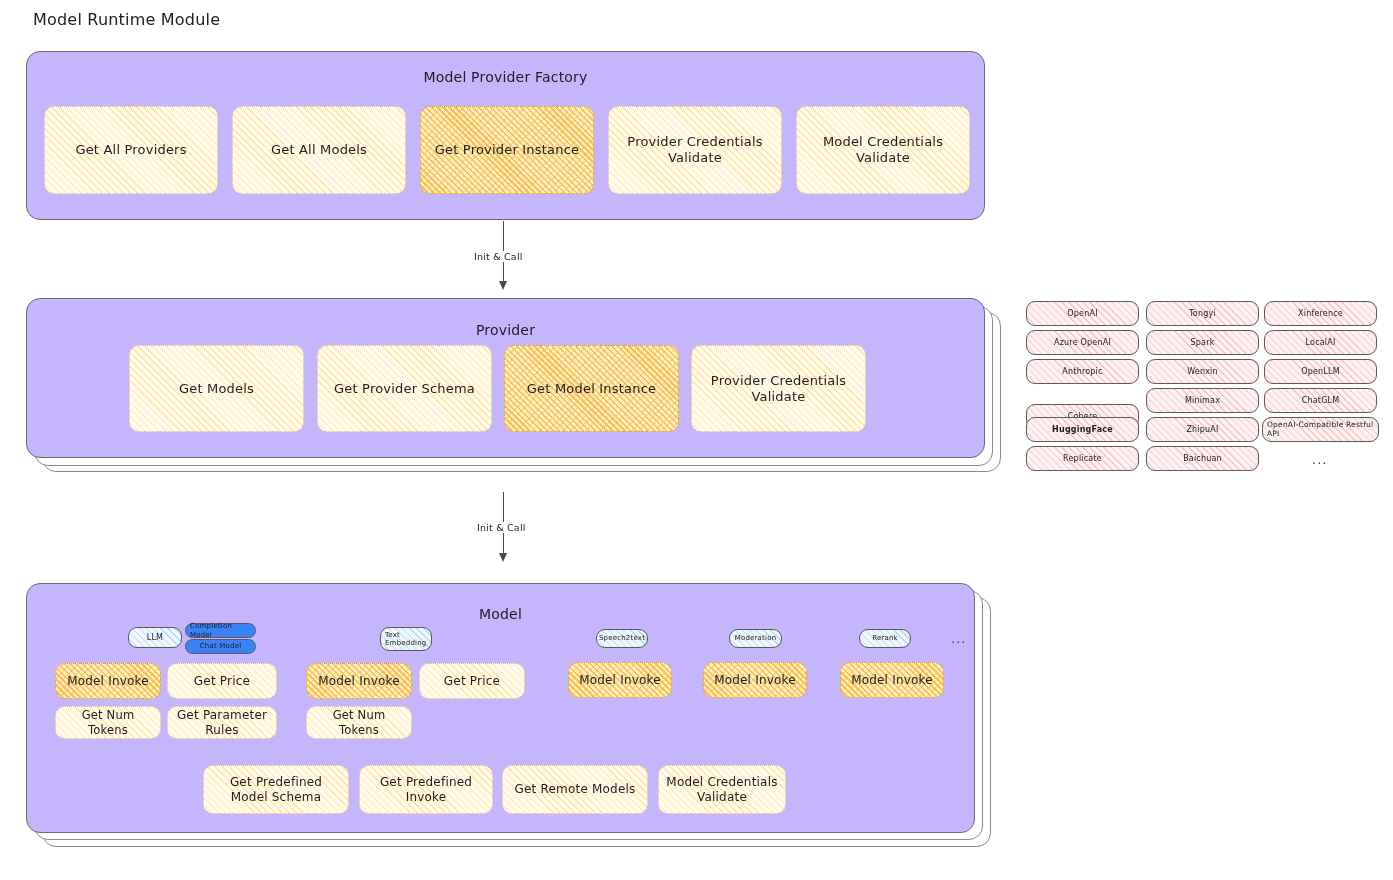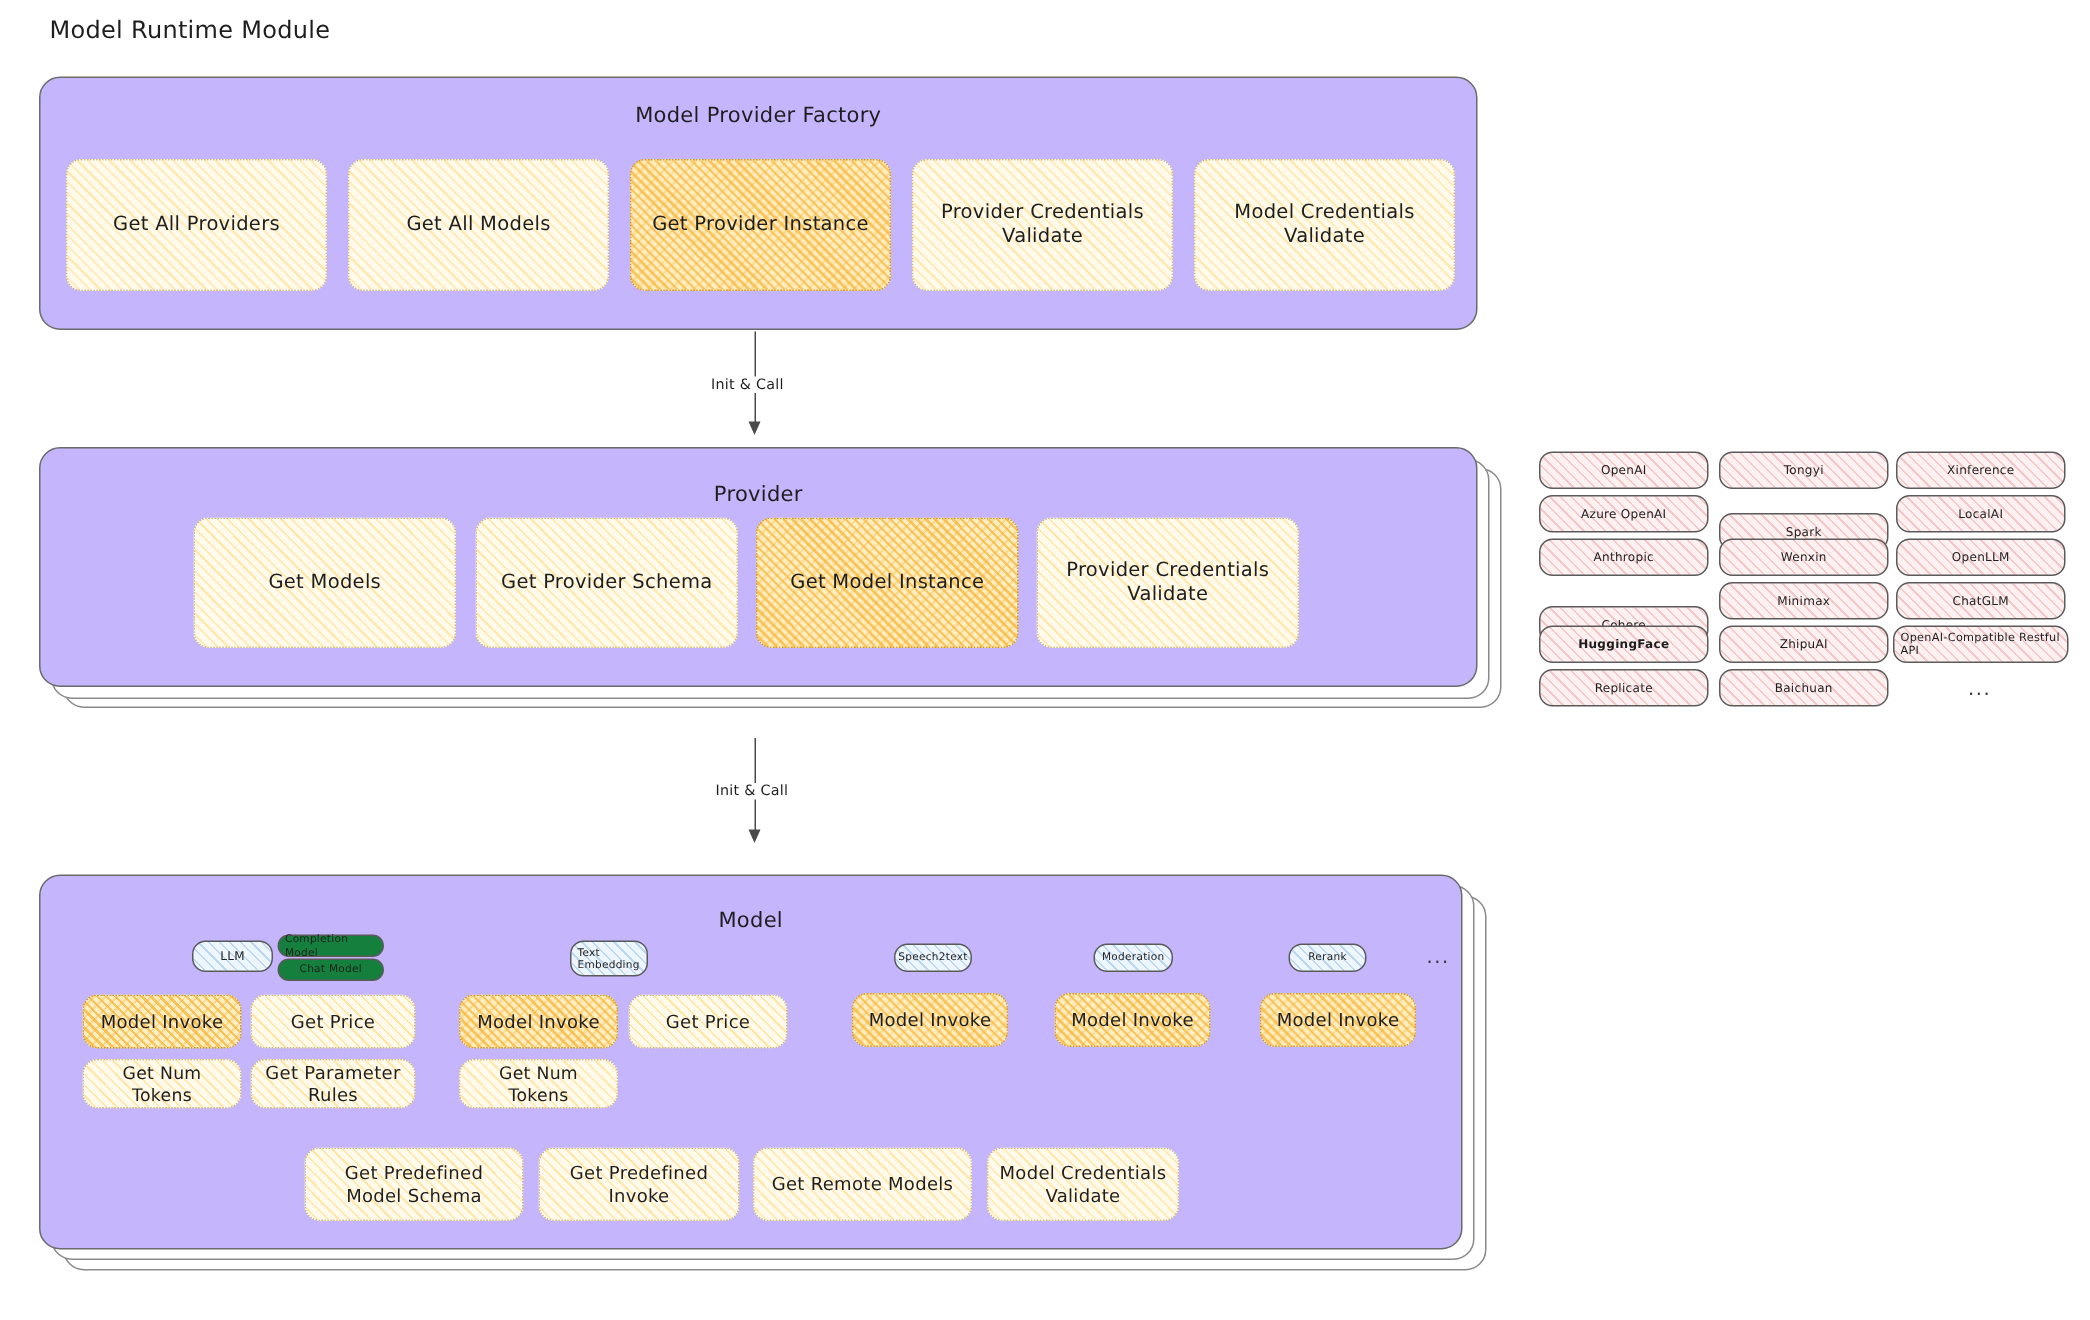--- a/index.html
+++ b/index.html
@@ -114,21 +114,21 @@
     background-image: repeating-linear-gradient(
       45deg,
       rgba(120,175,225,.42) 0px,
       rgba(120,175,225,.42) 1.1px,
       rgba(255,255,255,0) 1.1px,
       rgba(255,255,255,0) 5px);
   }
   .plain-chip {
     border: 1.4px solid #5a5a5a;
     border-radius: 9px;
-    background: #15803d;
+    background: #3b82f6;
   }
 
   .chip {
     position: absolute;
     display: flex;
     align-items: center;
     justify-content: center;
     text-align: left;
     color: #1e1e1e;
     line-height: 1.15;
@@ -202,21 +202,21 @@
   <div class="box hatch-yellow hand" style="left:691px; top:345px; width:175px; height:87px; font-size:13px;">Provider Credentials Validate</div>
 
   <div class="chip hatch-pink hand" style="left:1026px; top:301px; width:113px; height:25px; font-size:8px;">OpenAI</div>
   <div class="chip hatch-pink hand" style="left:1026px; top:330px; width:113px; height:25px; font-size:8px;">Azure OpenAI</div>
   <div class="chip hatch-pink hand" style="left:1026px; top:359px; width:113px; height:25px; font-size:8px;">Anthropic</div>
   <div class="chip hatch-pink hand" style="left:1026px; top:388px; width:113px; height:25px; font-size:8px;margin-top:16px;">Cohere</div>
   <div class="chip hatch-pink hand" style="left:1026px; top:417px; width:113px; height:25px; font-size:8px;font-weight:bold;">HuggingFace</div>
   <div class="chip hatch-pink hand" style="left:1026px; top:446px; width:113px; height:25px; font-size:8px;">Replicate</div>
 
   <div class="chip hatch-pink hand" style="left:1146px; top:301px; width:113px; height:25px; font-size:8px;">Tongyi</div>
-  <div class="chip hatch-pink hand" style="left:1146px; top:330px; width:113px; height:25px; font-size:8px;margin-top:12px;">Spark</div>
+  <div class="chip hatch-pink hand" style="left:1146px; top:330px; width:113px; height:25px; font-size:8px;">Spark</div>
   <div class="chip hatch-pink hand" style="left:1146px; top:359px; width:113px; height:25px; font-size:8px;">Wenxin</div>
   <div class="chip hatch-pink hand" style="left:1146px; top:388px; width:113px; height:25px; font-size:8px;">Minimax</div>
   <div class="chip hatch-pink hand" style="left:1146px; top:417px; width:113px; height:25px; font-size:8px;">ZhipuAI</div>
   <div class="chip hatch-pink hand" style="left:1146px; top:446px; width:113px; height:25px; font-size:8px;">Baichuan</div>
 
   <div class="chip hatch-pink hand" style="left:1264px; top:301px; width:113px; height:25px; font-size:8px;">Xinference</div>
   <div class="chip hatch-pink hand" style="left:1264px; top:330px; width:113px; height:25px; font-size:8px;">LocalAI</div>
   <div class="chip hatch-pink hand" style="left:1264px; top:359px; width:113px; height:25px; font-size:8px;">OpenLLM</div>
   <div class="chip hatch-pink hand" style="left:1264px; top:388px; width:113px; height:25px; font-size:8px;">ChatGLM</div>
   <div class="chip hatch-pink hand" style="left:1262px; top:417px; width:117px; height:25px; font-size:7.5px;">OpenAI-Compatible Restful API</div>

